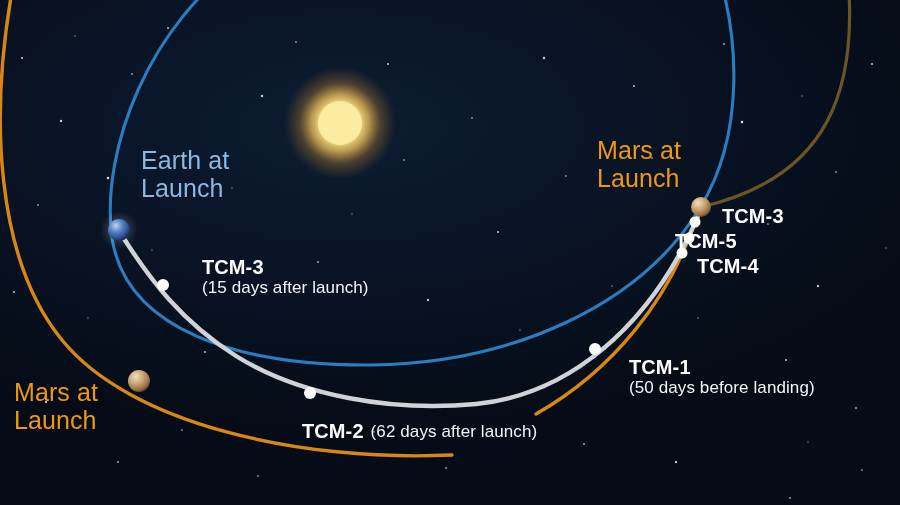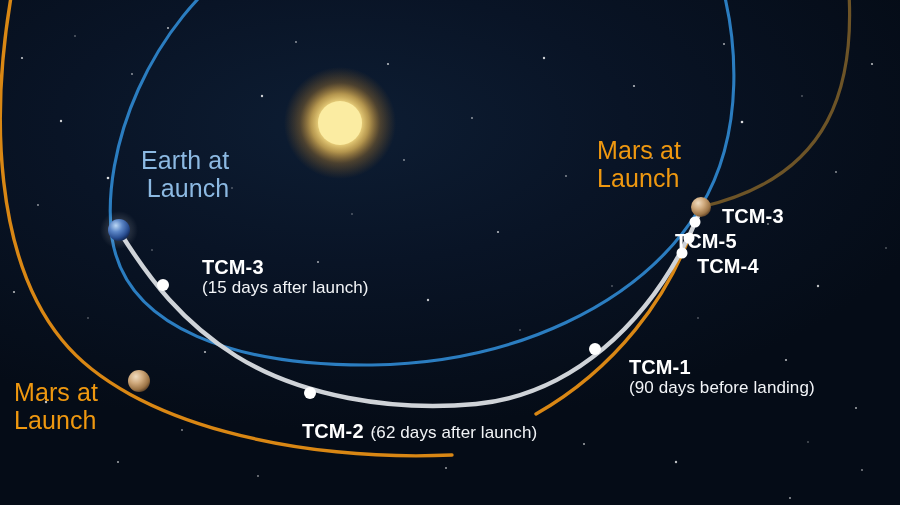--- a/index.html
+++ b/index.html
@@ -26,36 +26,36 @@
   }
   .lbl {
     position: absolute;
     white-space: nowrap;
     line-height: 1.12;
     letter-spacing: 0.1px;
   }
   .lbl-planet {
     font-size: 25px;
     font-weight: 400;
-    text-align: right;
+    text-align: left;
   }
   .lbl-earth { color: #8cb9e2; }
   .lbl-mars  { color: #ef9810; }
 
   .tcm-title {
     font-size: 20px;
     font-weight: 700;
     color: #ffffff;
   }
   .tcm-sub {
     font-size: 17px;
     font-weight: 400;
     color: #f2f4f7;
   }
-  .inline-row { display: flex; align-items: flex-end; gap: 7px; }
+  .inline-row { display: flex; align-items: center; gap: 7px; }
   .tcm-stack .tcm-title { display: block; }
 </style>
 </head>
 <body>
 
 <div id="stage">
 
   <svg class="layer" viewBox="0 0 900 505" preserveAspectRatio="none">
     <defs>
       <radialGradient id="sunGlow" cx="50%" cy="50%" r="50%">
@@ -195,21 +195,21 @@
     <span class="tcm-sub">(15 days after launch)</span>
   </div>
 
   <div class="lbl inline-row" style="left:302px; top:420px;">
     <span class="tcm-title">TCM-2</span>
     <span class="tcm-sub">(62 days after launch)</span>
   </div>
 
   <div class="lbl tcm-stack" style="left:629px; top:356px;">
     <span class="tcm-title">TCM-1</span>
-    <span class="tcm-sub">(90 days before landing)</span>
+    <span class="tcm-sub">(50 days before landing)</span>
   </div>
 
   <div class="lbl" style="left:722px; top:205px;">
     <span class="tcm-title">TCM-3</span>
   </div>
   <div class="lbl" style="left:675px; top:230px;">
     <span class="tcm-title">TCM-5</span>
   </div>
   <div class="lbl" style="left:697px; top:255px;">
     <span class="tcm-title">TCM-4</span>

